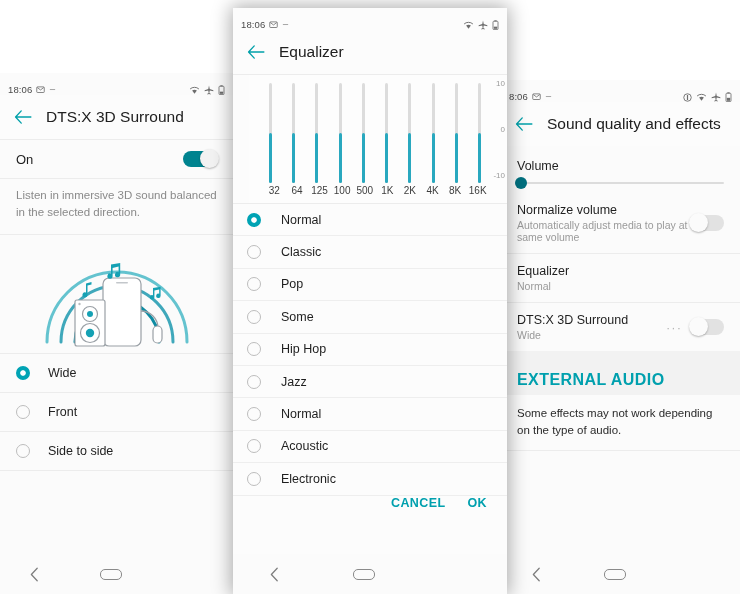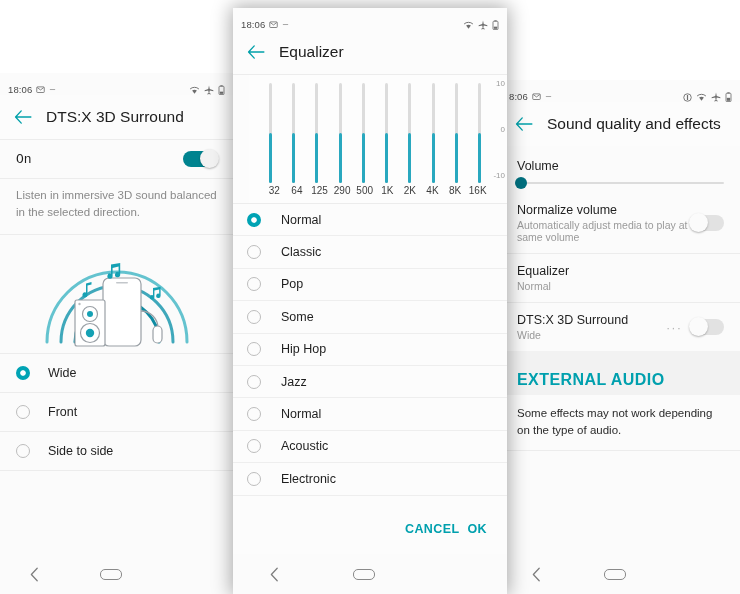--- a/index.html
+++ b/index.html
@@ -88,21 +88,20 @@
 
   .divider { height: 1px; background: #ececec; }
 
   
   .row {
     display: flex;
     align-items: center;
     padding: 0 16px;
     min-height: 40px;
     box-sizing: border-box;
-    font-family: Liberation Mono, monospace;
   }
   .row .label { font-size: 13px; color: #1f1f1f; }
   .desc {
     padding: 8px 16px 14px 16px;
     font-size: 11.5px;
     line-height: 1.45;
     color: #8a8a8a;
   }
 
   
@@ -225,21 +224,21 @@
     right: 2px;
     top: 0;
     height: 108px;
     width: 22px;
     font-size: 8px;
     color: #9a9a9a;
   }
   .eq-scale span { position: absolute; right: 0; }
   .eq-labels {
     display: flex;
-    justify-content: center;
+    justify-content: flex-end;
     padding: 2px 6px 0 2px;
     font-size: 10px;
     color: #3d3d3d;
   }
   .eq-labels span {
     width: 26px;
     text-align: center;
   }
 
   .preset-list { background: #fcfcfc; }
@@ -252,23 +251,23 @@
     border-bottom: 1px solid #eeeeee;
   }
   .preset-row .plabel {
     margin-left: 20px;
     font-size: 12.5px;
     color: #1e1e1e;
   }
 
   .dialog-actions {
     display: flex;
-    align-items: flex-end;
+    align-items: flex-start;
     justify-content: flex-end;
-    gap: 8px;
+    gap: 22px;
     height: 40px;
     padding: 0 20px;
     box-sizing: border-box;
     background: #fcfcfc;
   }
   .dialog-actions .act {
     font-size: 12.5px;
     font-weight: bold;
     color: #00a0ae;
     letter-spacing: .4px;
@@ -643,21 +642,21 @@
       </div>
     <div class="eq-scale">
       <span style="top:4px">10</span>
       <span style="top:50px">0</span>
       <span style="top:96px">-10</span>
     </div>
     <div class="eq-labels" id="eq-labels">
         <span>32</span>
         <span>64</span>
         <span>125</span>
-        <span>290</span>
+        <span>100</span>
         <span>500</span>
         <span>1K</span>
         <span>2K</span>
         <span>4K</span>
         <span>8K</span>
         <span>16K</span>
       </div>
   </div>
   <div class="divider"></div>
 

